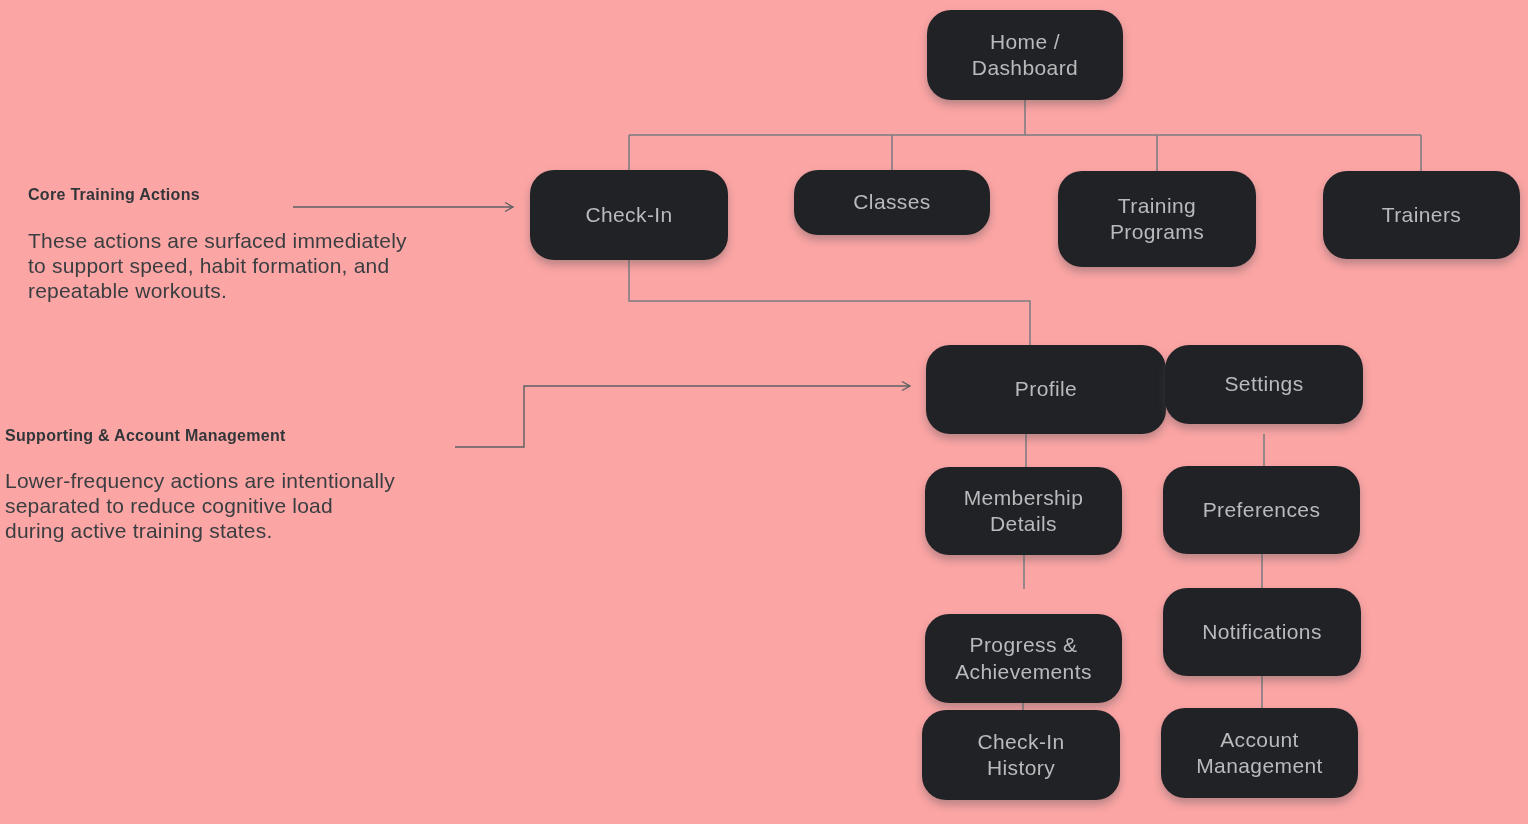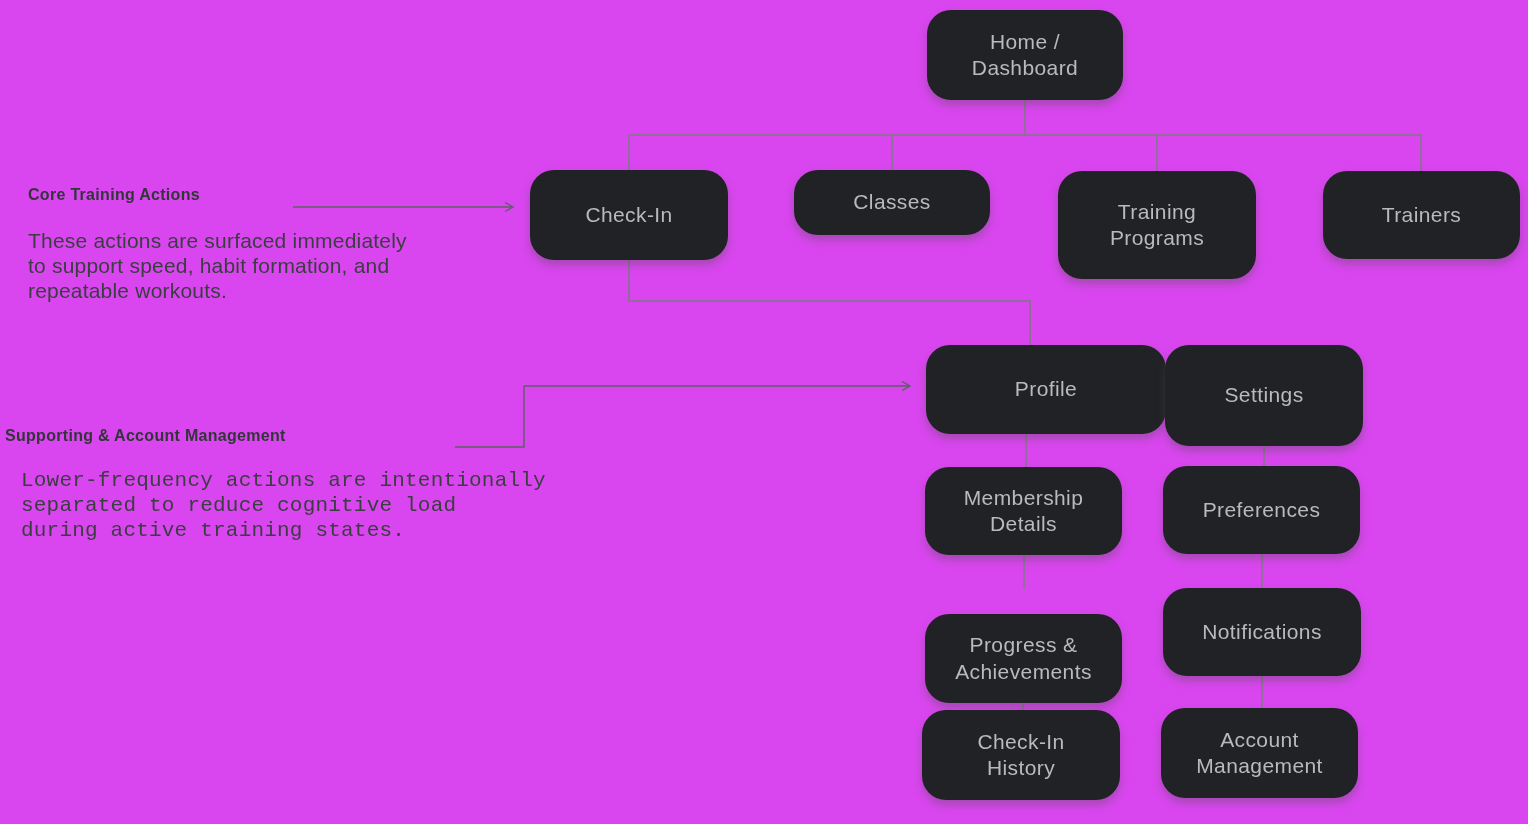--- a/index.html
+++ b/index.html
@@ -1,19 +1,19 @@
 <!DOCTYPE html>
 <html><head>
 <meta charset="utf-8">
 <style>
   html,body{margin:0;padding:0;background:#ffffff;}
   #stage{
     position:relative;
     width:1528px;height:824px;
-    background:#d946ef;
+    background:#fca5a5;
     font-family:"Liberation Sans", sans-serif;
     overflow:hidden;
   }
   svg.wires{position:absolute;left:0;top:0;width:1528px;height:824px;pointer-events:none;}
   .node{
     position:absolute;
     background:#212226;
     color:#b8babc;
     border-radius:24px;
     display:flex;align-items:center;justify-content:center;
@@ -37,35 +37,35 @@
     color:#3a3e41;
     font-size:21px;
     line-height:25px;
     letter-spacing:0.2px;
     white-space:pre-line;
   }
   
   #n-home{left:927px;top:10px;width:196px;height:90px;}
   #n-checkin{left:530px;top:170px;width:198px;height:90px;}
   #n-classes{left:794px;top:170px;width:196px;height:65px;}
-  #n-training{left:1058px;top:171px;width:198px;height:108px;}
+  #n-training{left:1058px;top:171px;width:198px;height:96px;}
   #n-trainers{left:1323px;top:171px;width:197px;height:88px;}
   #n-profile{left:926px;top:345px;width:240px;height:89px;}
-  #n-settings{left:1165px;top:345px;width:198px;height:101px;}
+  #n-settings{left:1165px;top:345px;width:198px;height:79px;}
   #n-membership{left:925px;top:467px;width:197px;height:88px;}
   #n-preferences{left:1163px;top:466px;width:197px;height:88px;}
   #n-progress{left:925px;top:589px;width:197px;height:89px;margin-top:25px;}
   #n-notifications{left:1163px;top:588px;width:198px;height:88px;}
   #n-checkinhistory{left:922px;top:710px;width:198px;height:90px;}
   #n-account{left:1161px;top:708px;width:197px;height:90px;}
   
   #ann-core-title{left:28px;top:186px;}
   #ann-core-body{left:28px;top:228px;}
   #ann-supporting-title{left:5px;top:427px;}
-  #ann-supporting-body{left:21px;top:468px;font-family:Liberation Mono, monospace;}
+  #ann-supporting-body{left:5px;top:468px;}
 </style>
 </head>
 <body>
 
 <div id="stage">
 
   <svg class="wires" viewBox="0 0 1528 824">
 
     <g stroke="#787c7f" stroke-width="1.5" fill="none">
       <path d="M1025,100 L1025,135"></path>

